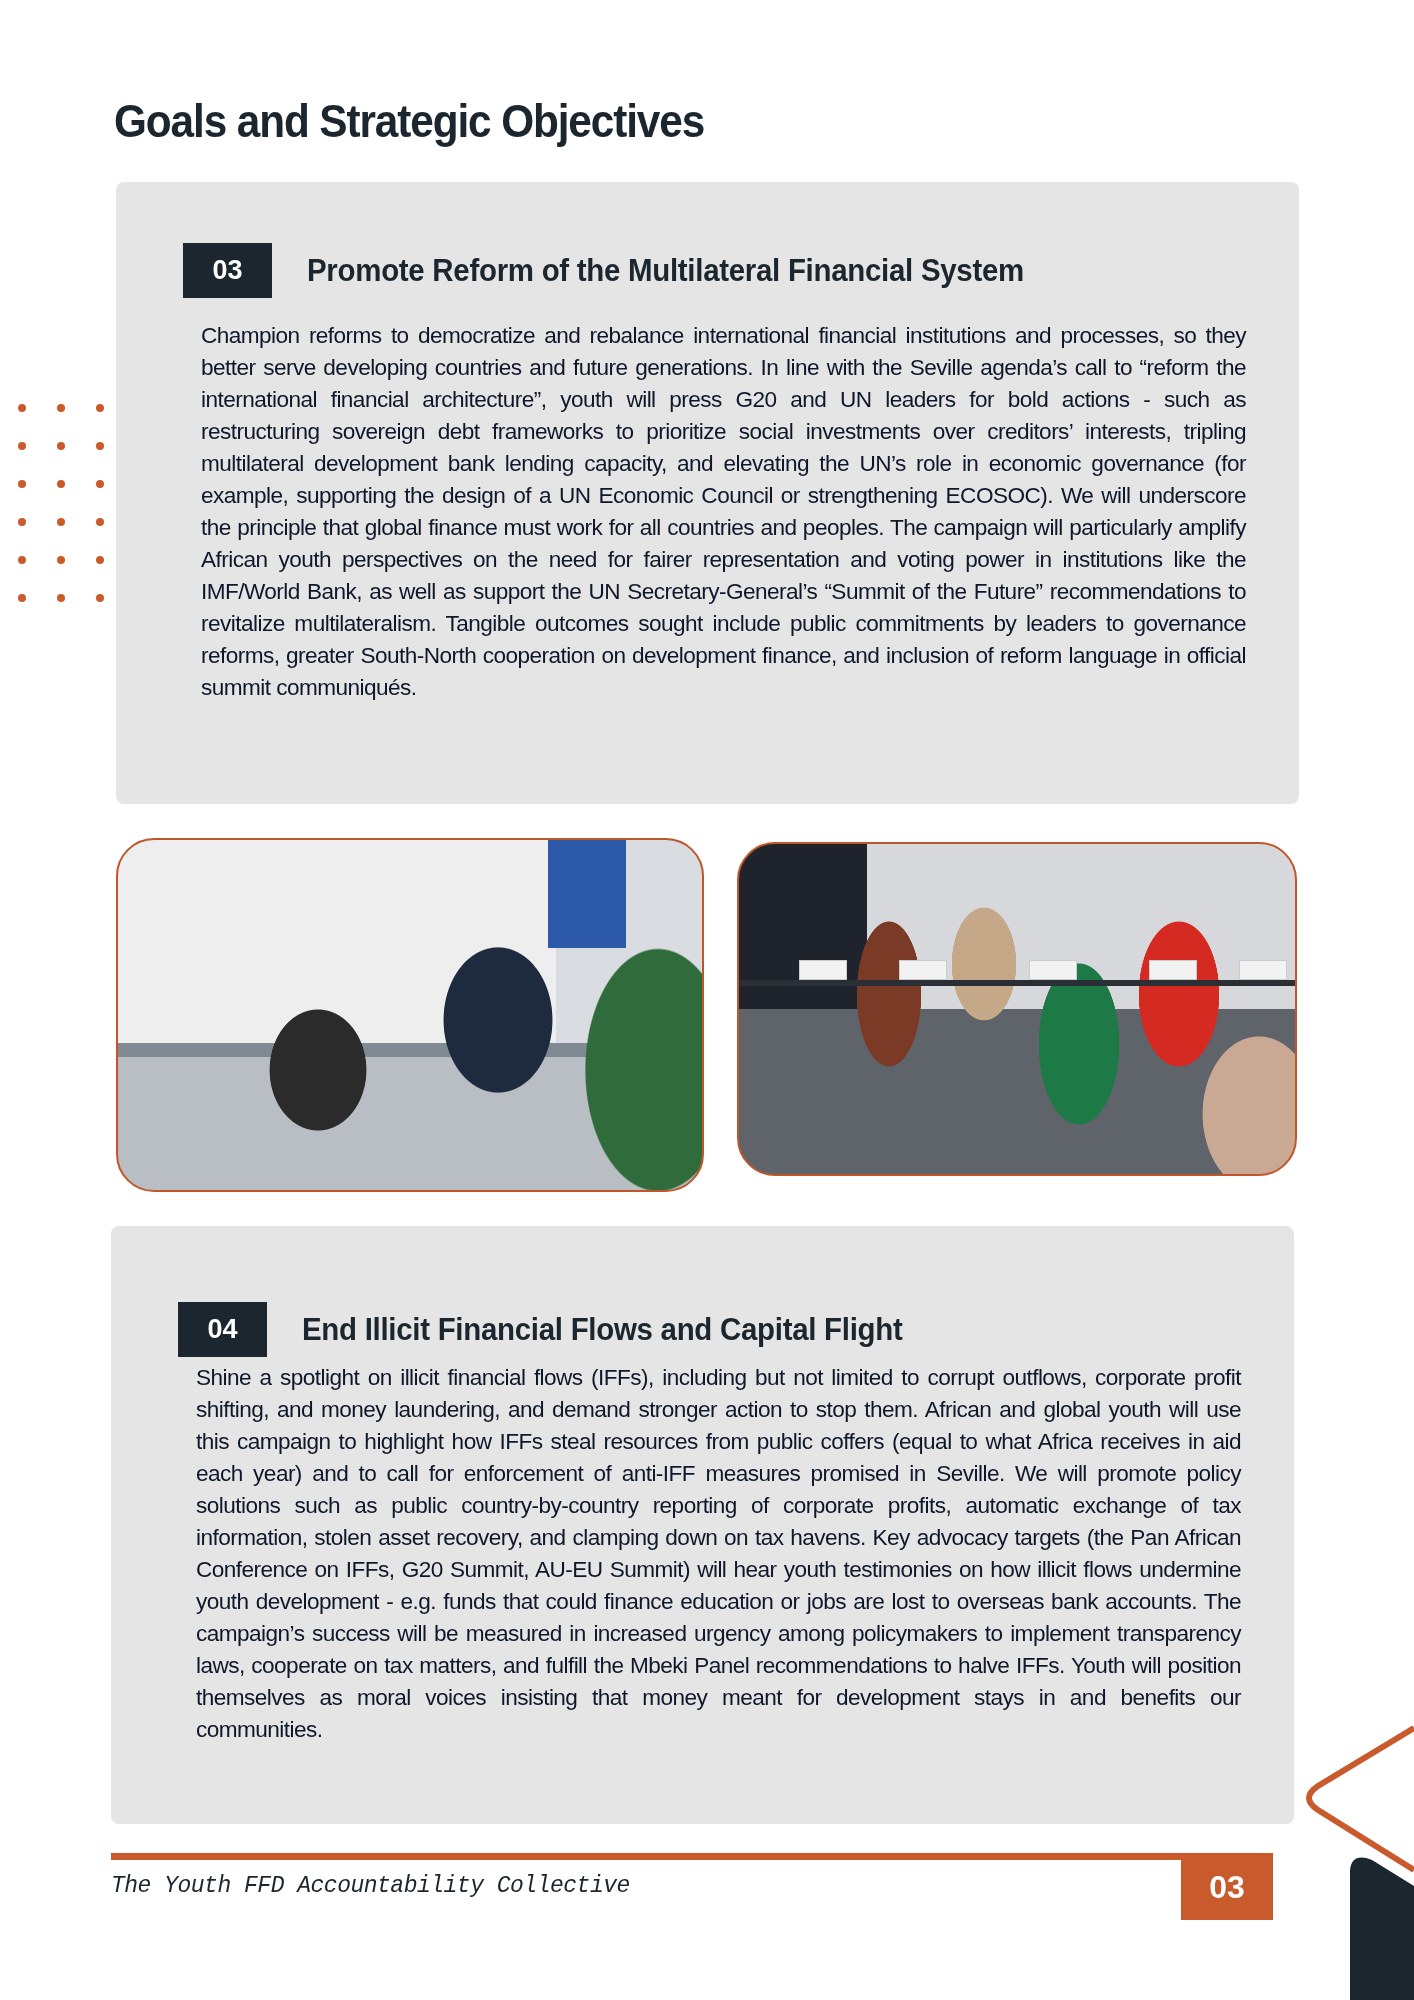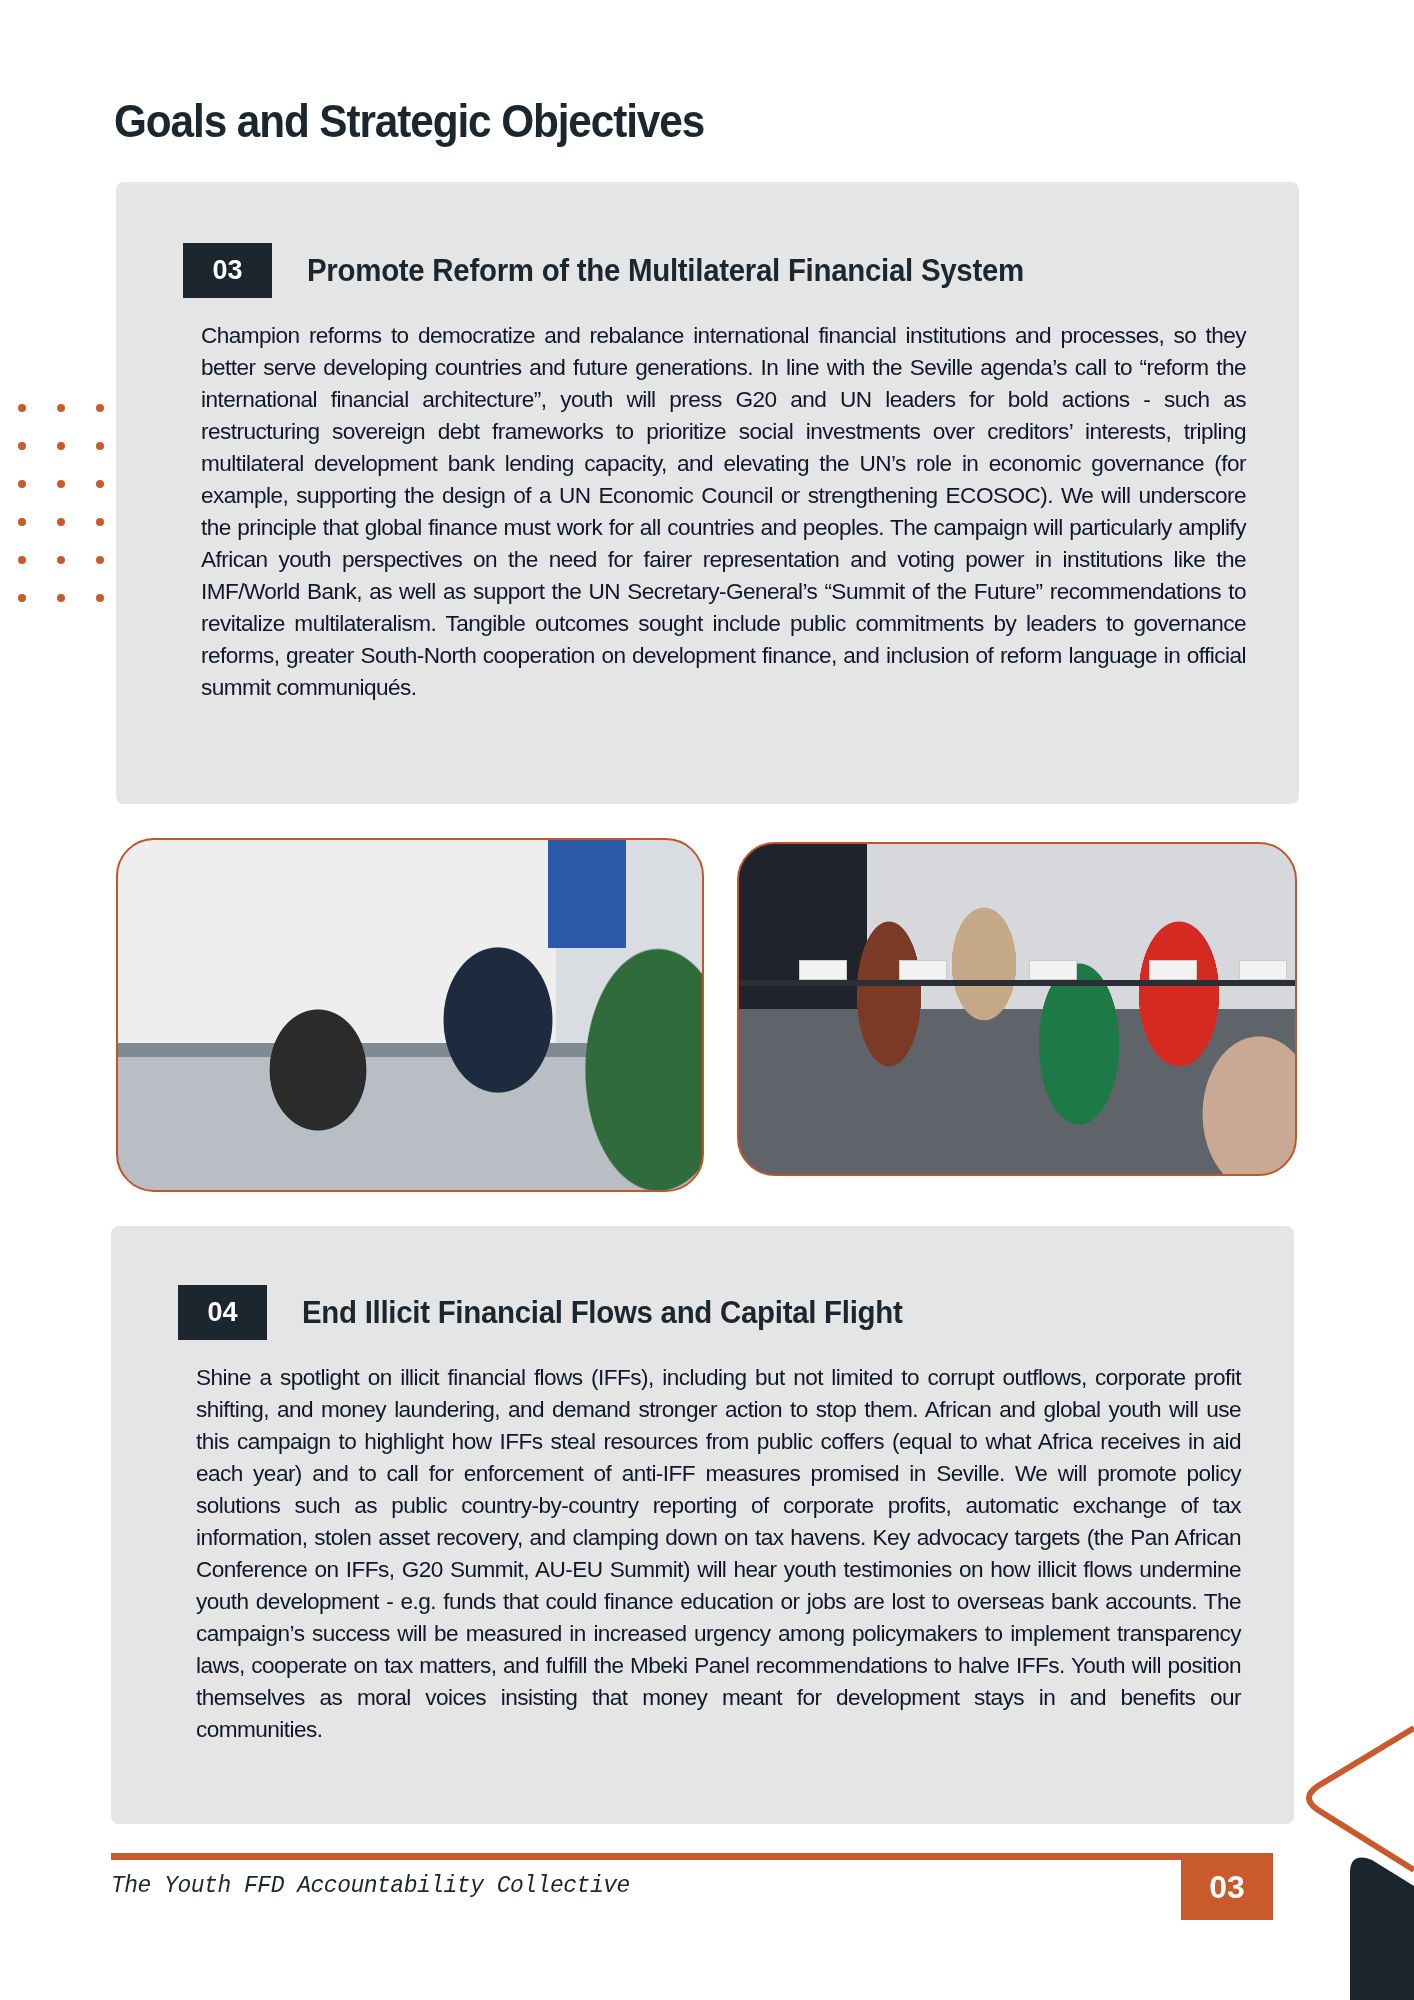--- a/index.html
+++ b/index.html
@@ -123,21 +123,21 @@
 <div class="photo photo-2" title="Panel of women speakers seated behind nameplates at a conference">
   <div class="table-edge"></div>
   <div class="nameplate" style="left:60px;"></div>
   <div class="nameplate" style="left:160px;"></div>
   <div class="nameplate" style="left:290px;"></div>
   <div class="nameplate" style="left:410px;"></div>
   <div class="nameplate" style="left:500px;"></div>
 </div>
 
 <section class="card card-04">
-  <div class="card-head" style="top:43px;">
+  <div class="card-head" style="top:60px;">
     <div class="num-badge">04</div>
     <h2 class="card-title">End Illicit Financial Flows and Capital Flight</h2>
   </div>
   <p class="card-body" style="top:120px;">Shine a spotlight on illicit financial flows (IFFs), including but not limited to corrupt outflows, corporate profit shifting, and money laundering, and demand stronger action to stop them. African and global youth will use this campaign to highlight how IFFs steal resources from public coffers (equal to what Africa receives in aid each year) and to call for enforcement of anti-IFF measures promised in Seville. We will promote policy solutions such as public country-by-country reporting of corporate profits, automatic exchange of tax information, stolen asset recovery, and clamping down on tax havens. Key advocacy targets (the Pan African Conference on IFFs, G20 Summit, AU-EU Summit) will hear youth testimonies on how illicit flows undermine youth development - e.g. funds that could finance education or jobs are lost to overseas bank accounts. The campaign’s success will be measured in increased urgency among policymakers to implement transparency laws, cooperate on tax matters, and fulfill the Mbeki Panel recommendations to halve IFFs. Youth will position themselves as moral voices insisting that money meant for development stays in and benefits our communities.</p>
 </section>
 
 <div class="footer-rule"></div>
 <div class="footer-text">The Youth FFD Accountability Collective</div>
 <div class="page-num">03</div>
 

